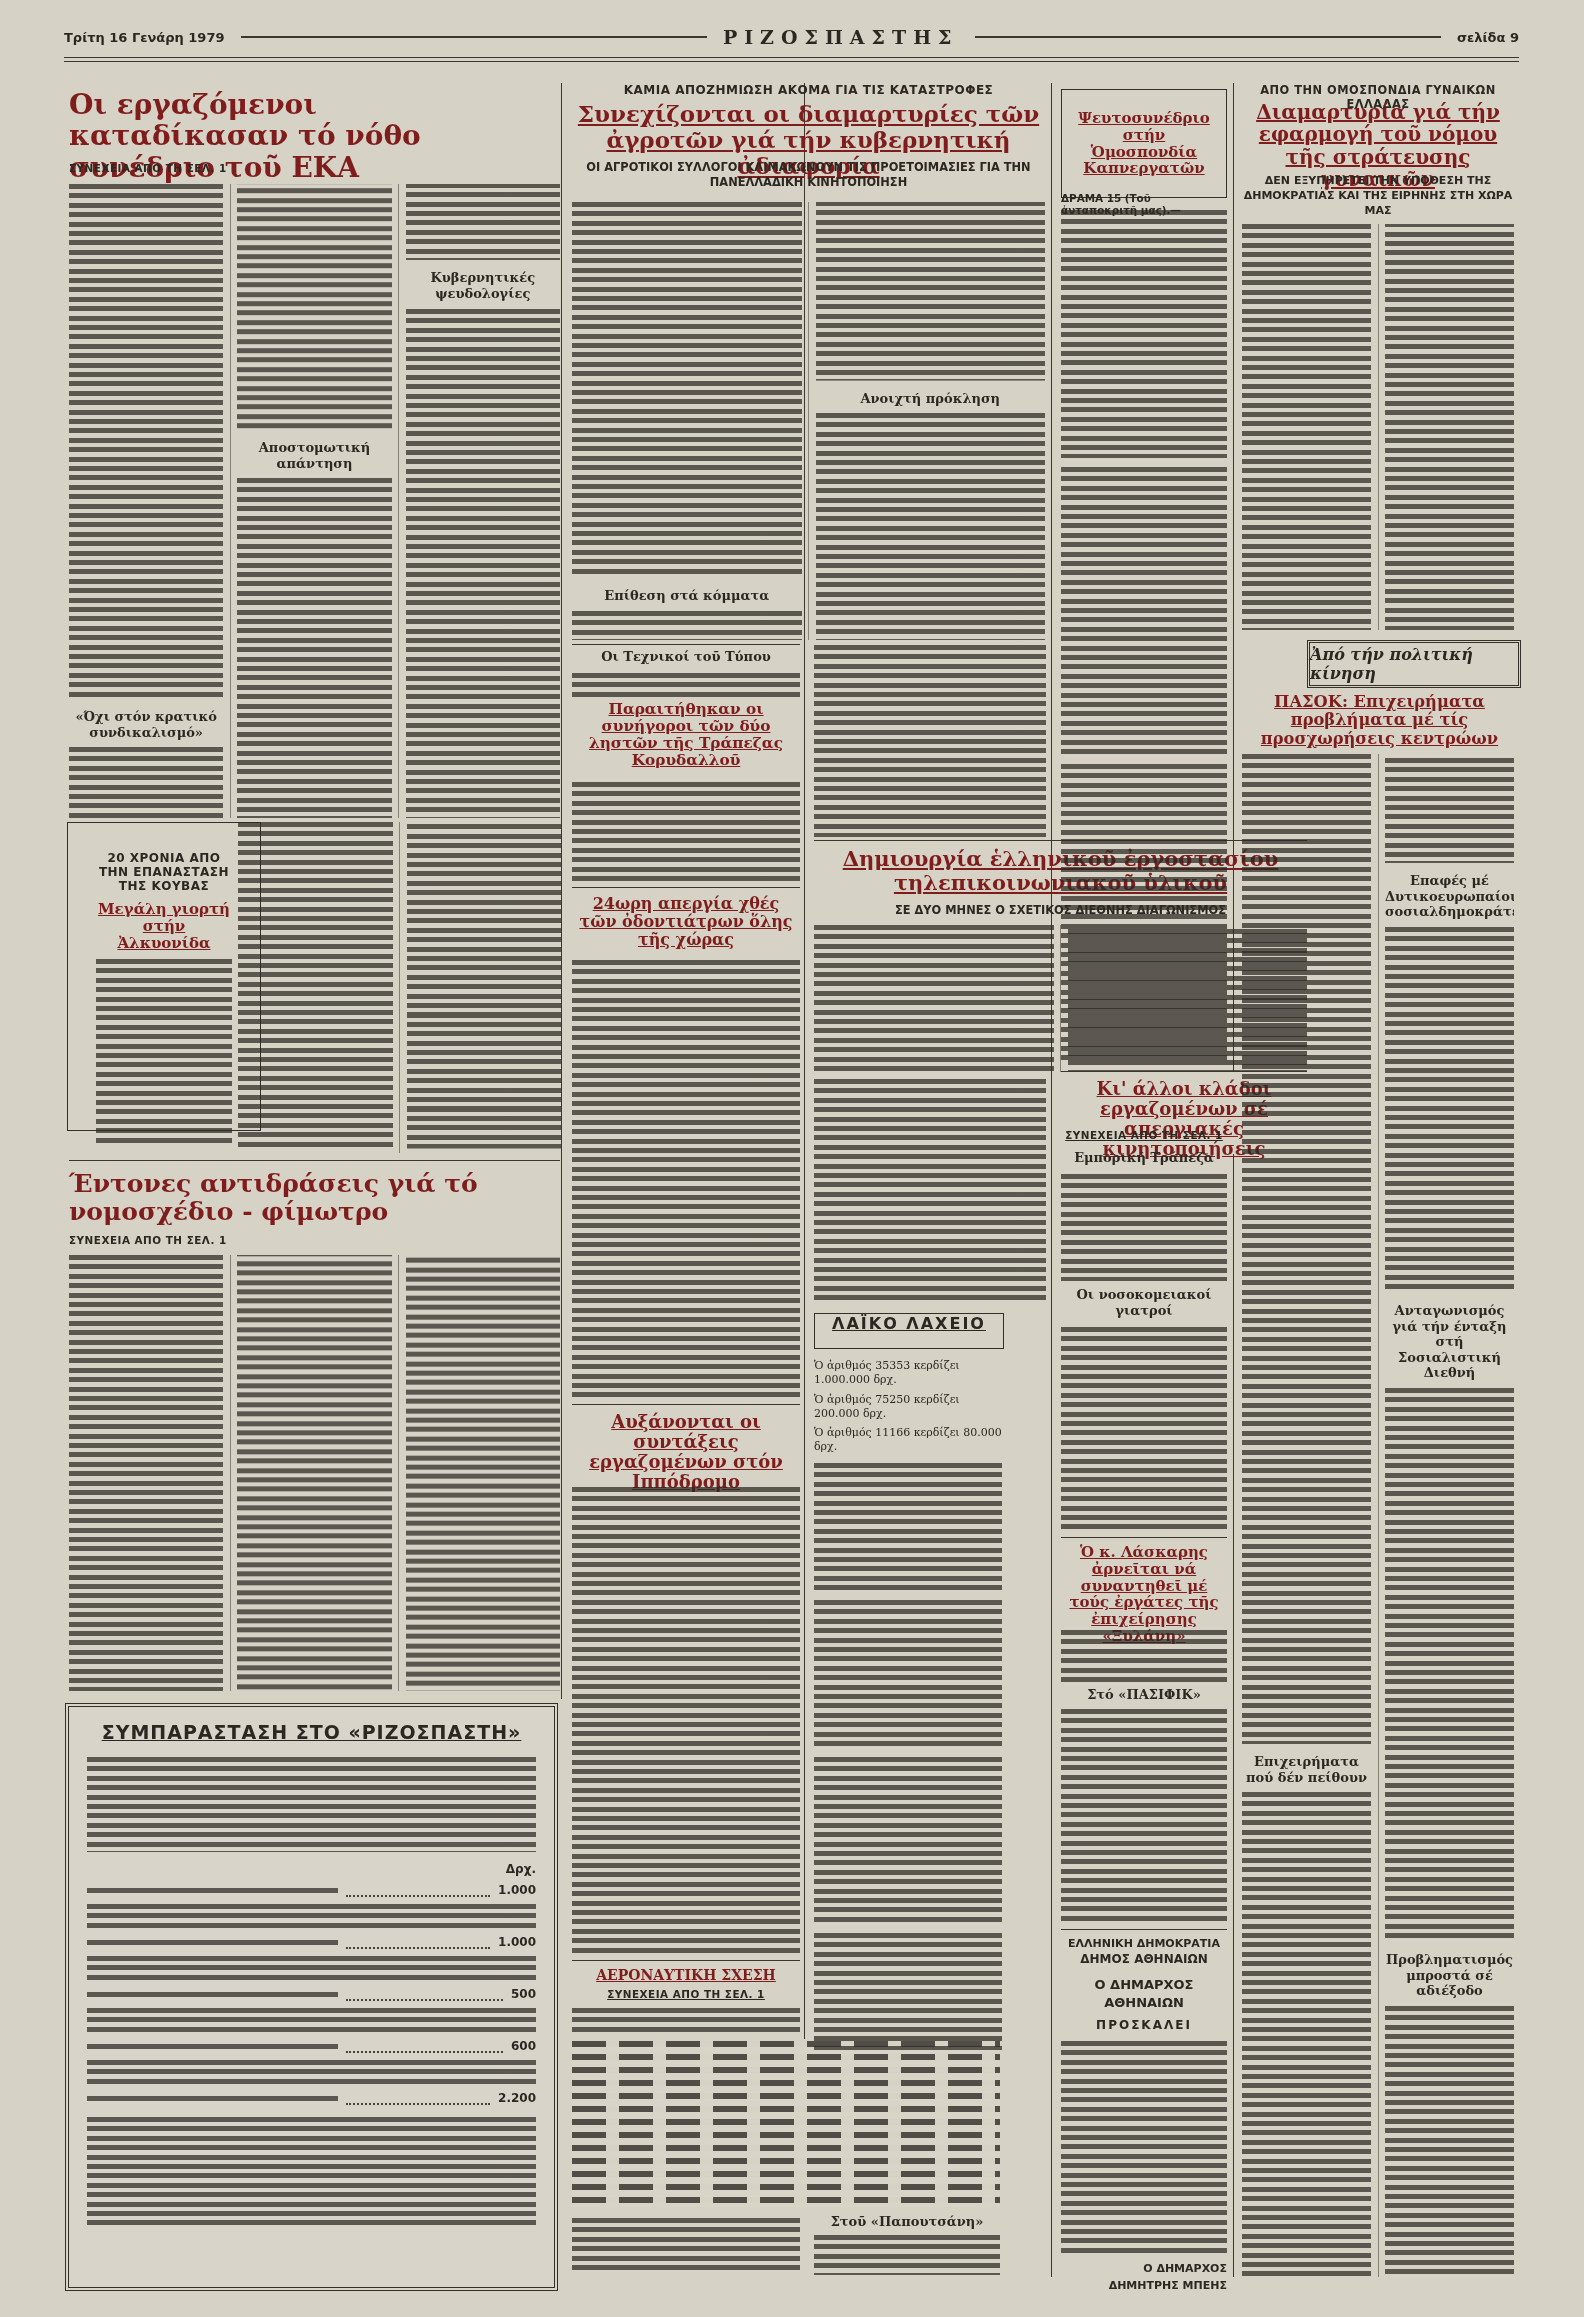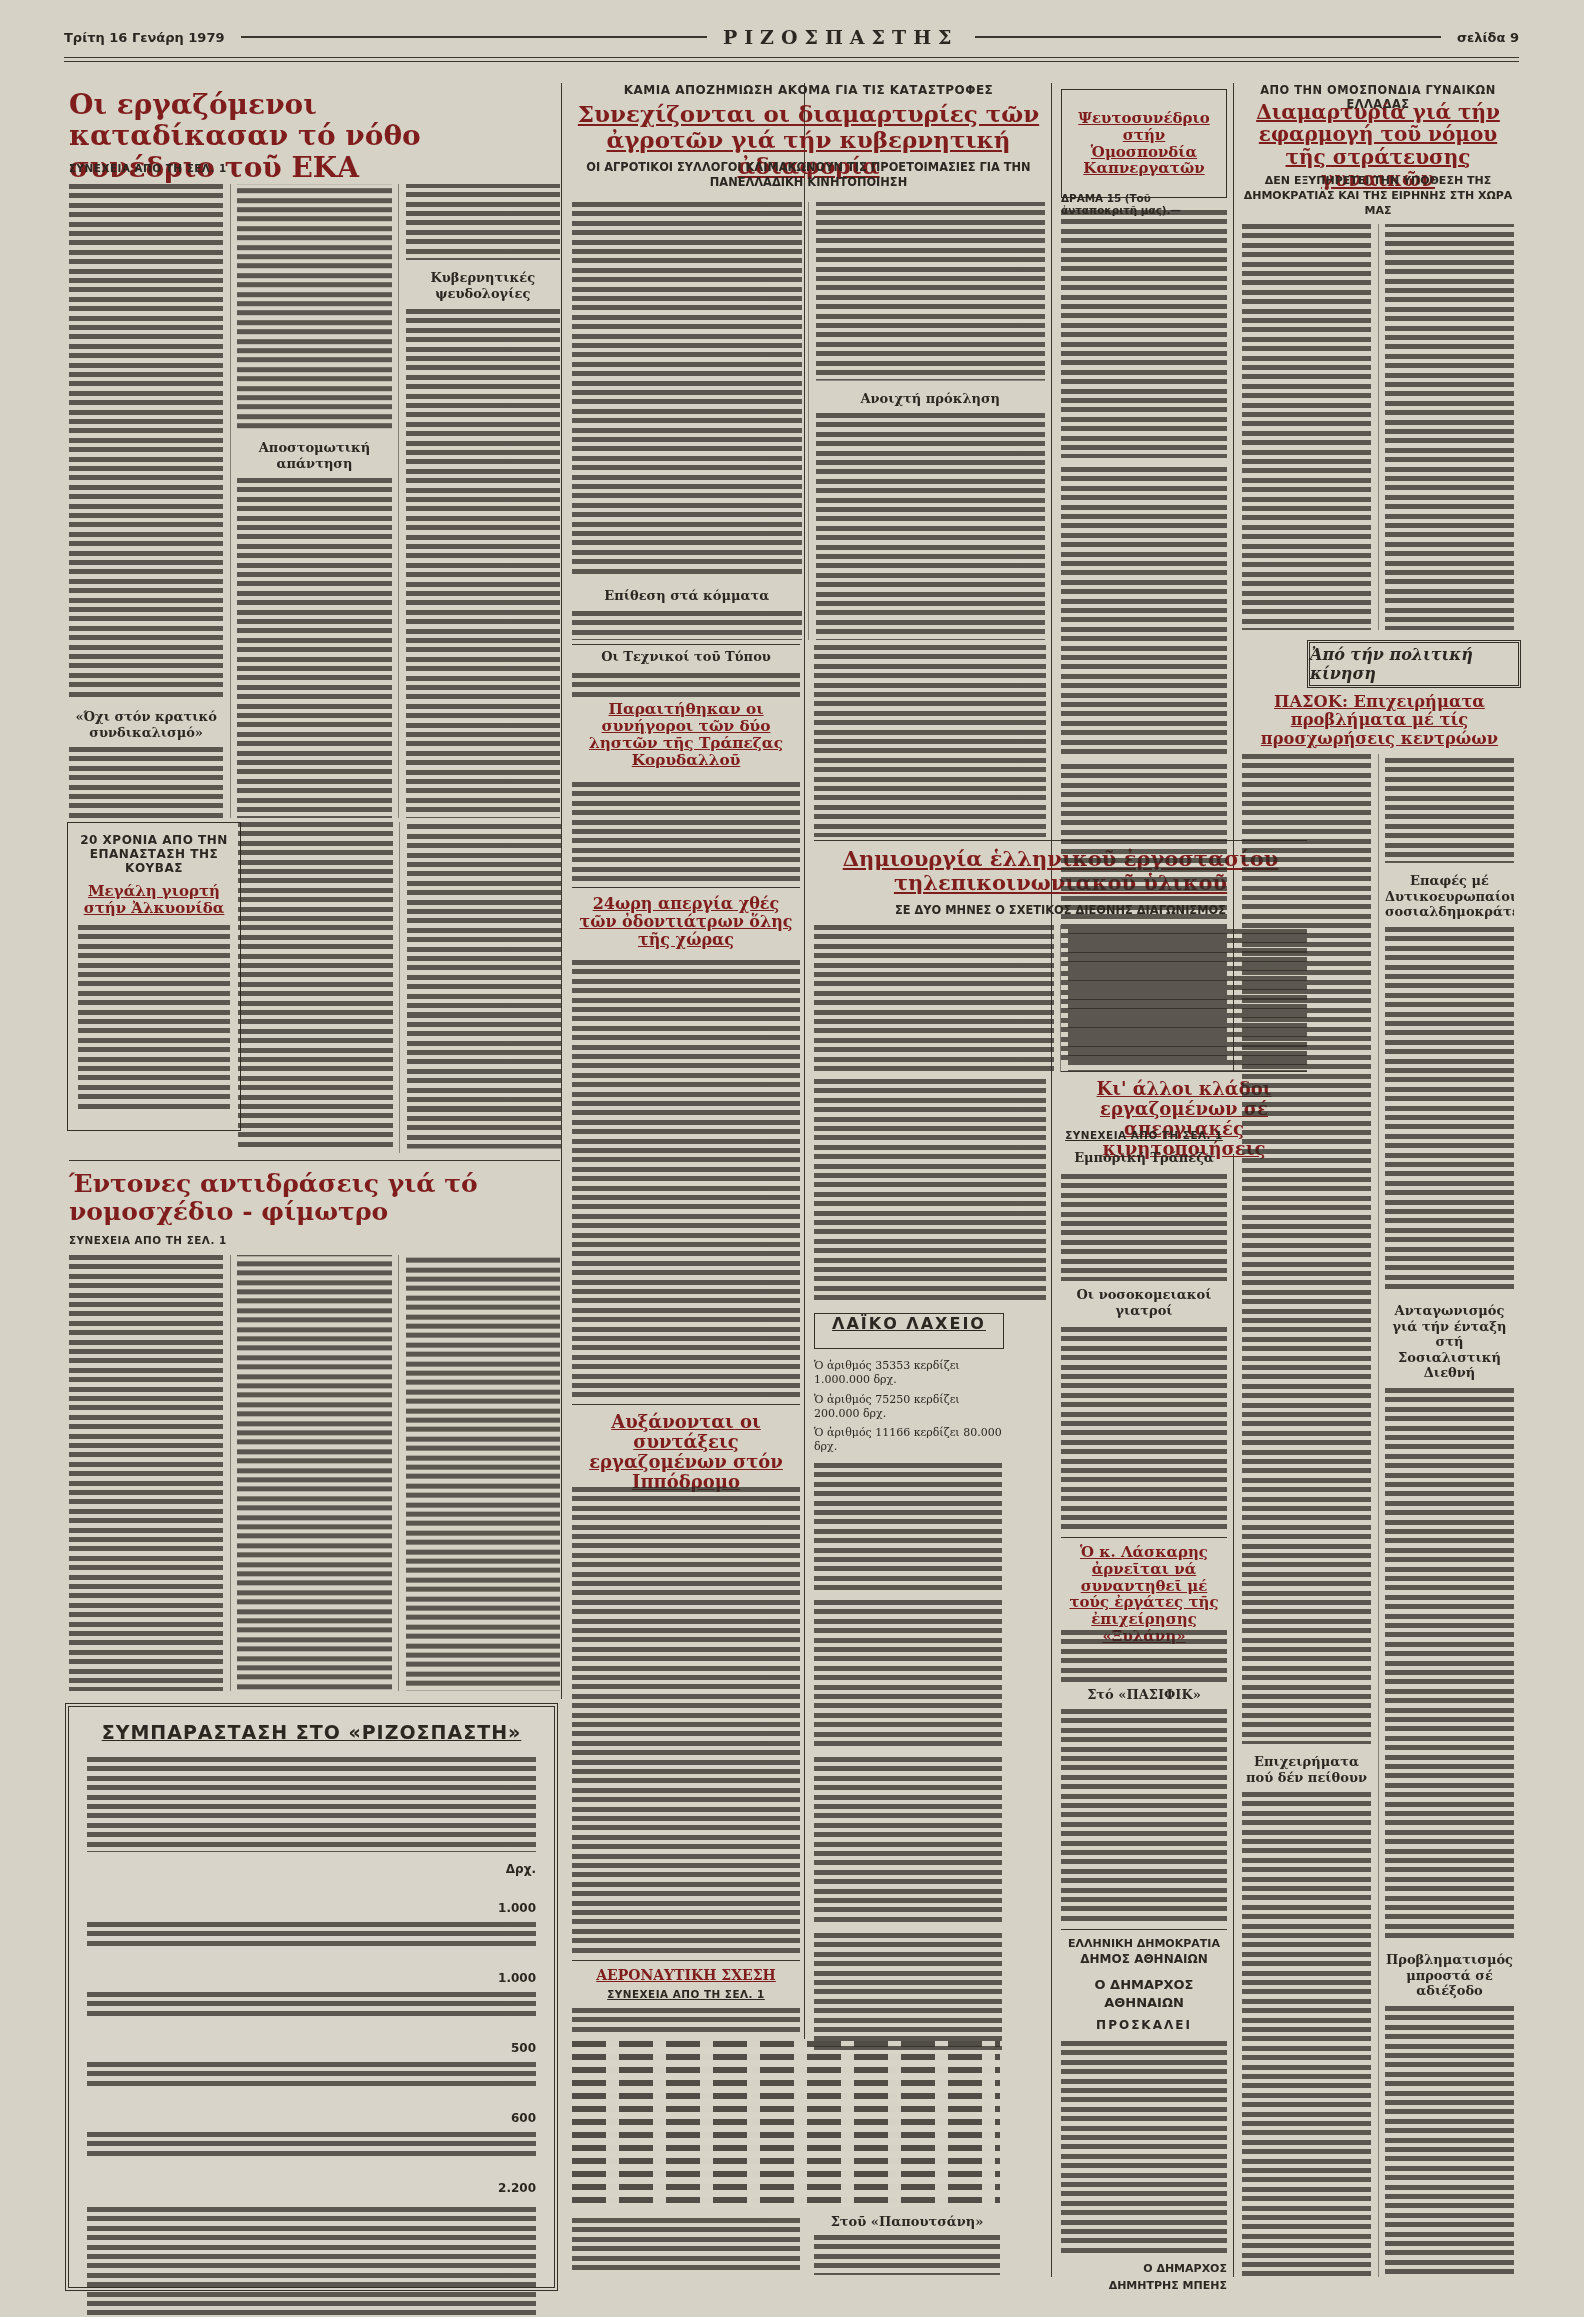--- a/index.html
+++ b/index.html
@@ -29,21 +29,21 @@
   .center{text-align:center;text-decoration:underline;}
   .kicker{font:bold 12px "DejaVu Sans",sans-serif;text-align:center;letter-spacing:0.5px;}
   .subhead{font:bold 11.4px "DejaVu Sans",sans-serif;text-align:center;line-height:1.35;}
   .cont{font:bold 10.4px "DejaVu Sans",sans-serif;letter-spacing:0.5px;}
   .xhead{font-weight:bold;font-size:13px;text-align:center;margin:10px 0 7px;break-inside:avoid;line-height:1.2;}
   .cols2{column-count:2;column-gap:14px;column-rule:1px solid rgba(52,48,39,.5);overflow:hidden;}
   .cols3{column-count:3;column-gap:14px;column-rule:1px solid rgba(52,48,39,.5);overflow:hidden;}
   .box{border:1px solid #343027;}
   .dbox{border:4px double #343027;background:rgba(255,255,255,.06);}
   .prize{font-size:11px;line-height:1.3;margin:5px 0;}
-  .donor-row{display:flex;align-items:flex-end;gap:8px;margin:7px 0;flex-direction:column;}
+  .donor-row{display:flex;align-items:flex-end;gap:8px;margin:7px 0;}
   .donor-name{flex:0 0 56%;height:9px;}
   .donor-lead{flex:1;border-bottom:2px dotted rgba(43,40,34,.85);height:7px;}
   .donor-amt{font:bold 12px "DejaVu Sans",sans-serif;white-space:nowrap;}
   .muni-line{font-family:"DejaVu Sans",sans-serif;text-align:center;line-height:1.4;}
   .sig{font:bold 11px "DejaVu Sans",sans-serif;text-align:right;line-height:1.5;}
   .ornate{border:3px double #343027;display:flex;align-items:center;justify-content:center;
           font:bold italic 16px "DejaVu Serif",serif;}
 </style>
 </head>
 <body>
@@ -71,21 +71,21 @@
   <div class="abs cols3" style="left:69px;top:184px;width:491px;height:634px">
     <div class="greek" style="height:515px"></div>
     <div class="xhead">«Όχι στόν κρατικό συνδικαλισμό»</div>
     <div class="greek" style="height:317px"></div>
     <div class="xhead">Αποστομωτική απάντηση</div>
     <div class="greek" style="height:416px"></div>
     <div class="xhead">Κυβερνητικές ψευδολογίες</div>
     <div class="greek" style="height:525px"></div>
   </div>
 
-  <div class="abs box" style="left:67px;top:822px;width:174px;height:309px;padding:10px;box-sizing:border-box">
+  <div class="abs box" style="left:67px;top:822px;width:194px;height:309px;padding:28px;box-sizing:border-box">
     <div class="kicker">20 ΧΡΟΝΙΑ ΑΠΟ ΤΗΝ ΕΠΑΝΑΣΤΑΣΗ ΤΗΣ ΚΟΥΒΑΣ</div>
     <div class="headline center" style="font-size:15px;margin:8px 0">Μεγάλη γιορτή στήν Ἀλκυονίδα</div>
     <div class="greek" style="height:184px"></div>
   </div>
 
   <div class="abs cols2" style="left:238px;top:822px;width:323px;height:331px">
     <div class="greek" style="height:653px"></div>
   </div>
 
   <div class="rh" style="left:69px;top:1160px;width:491px"></div>

